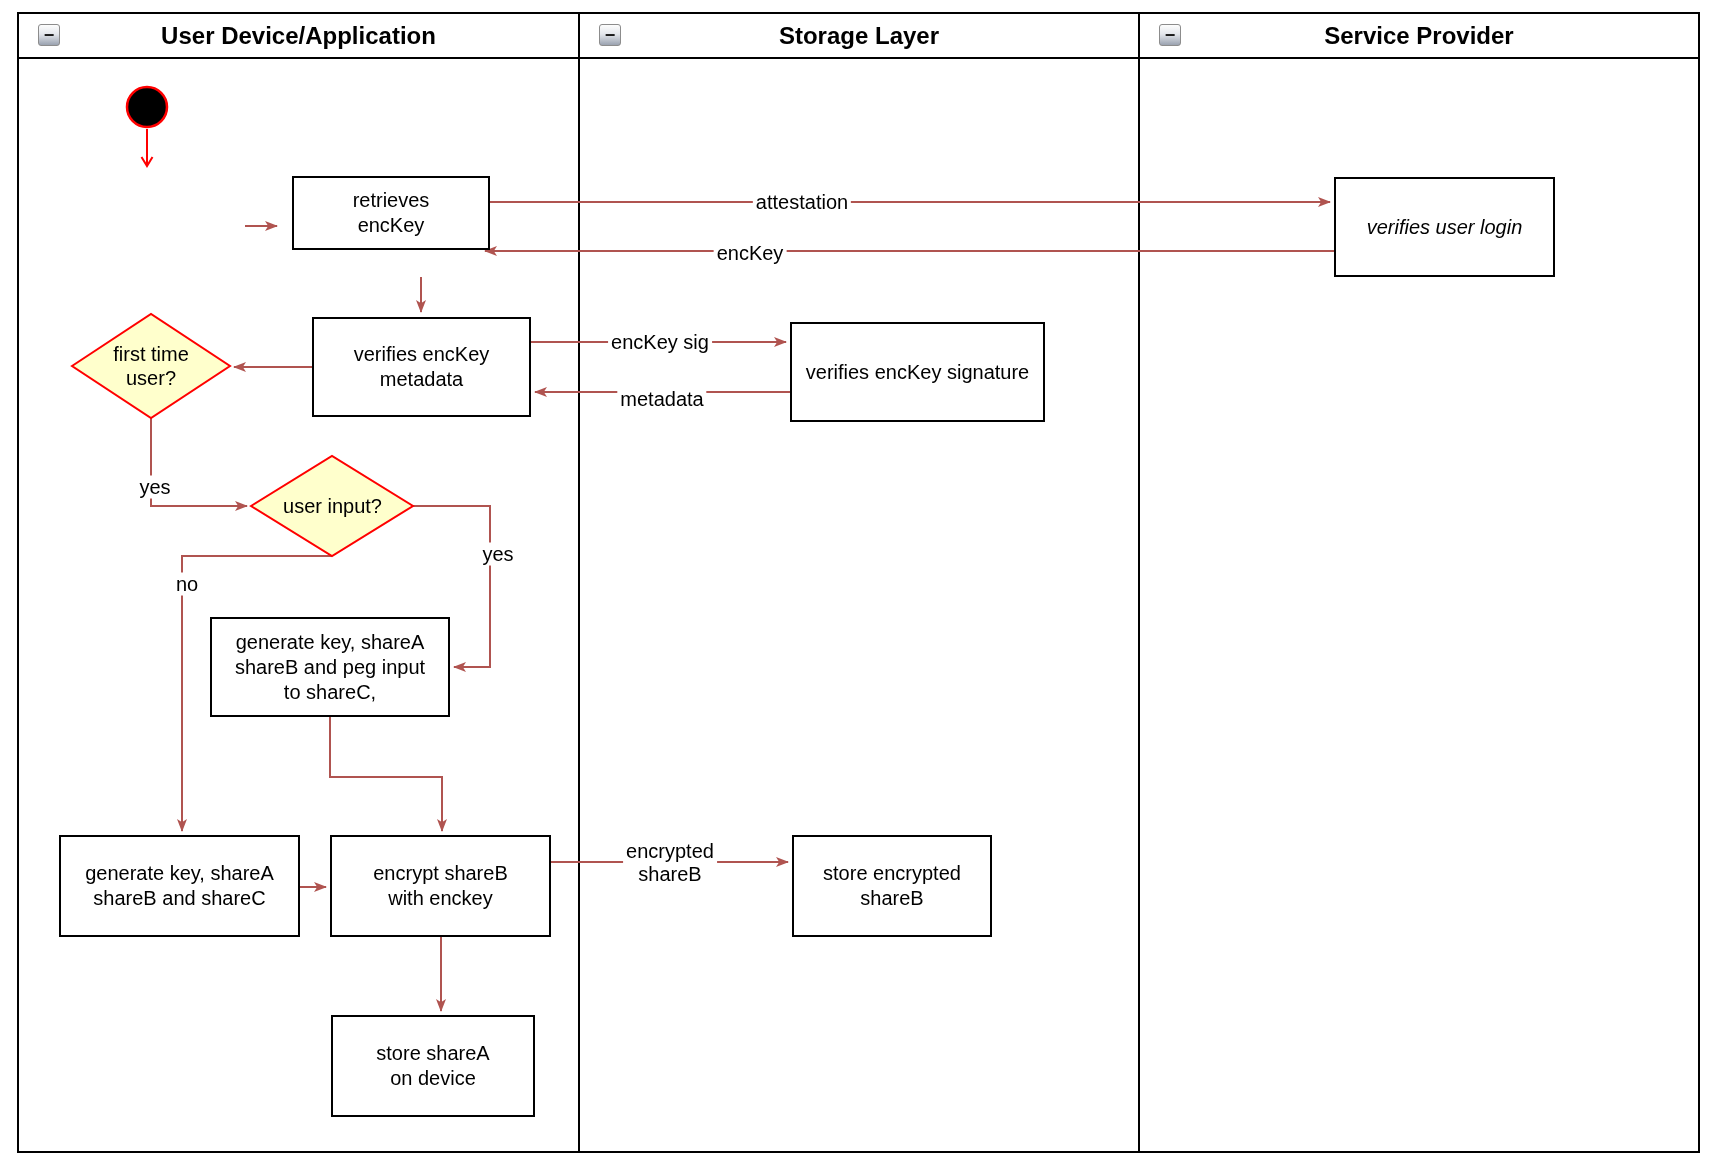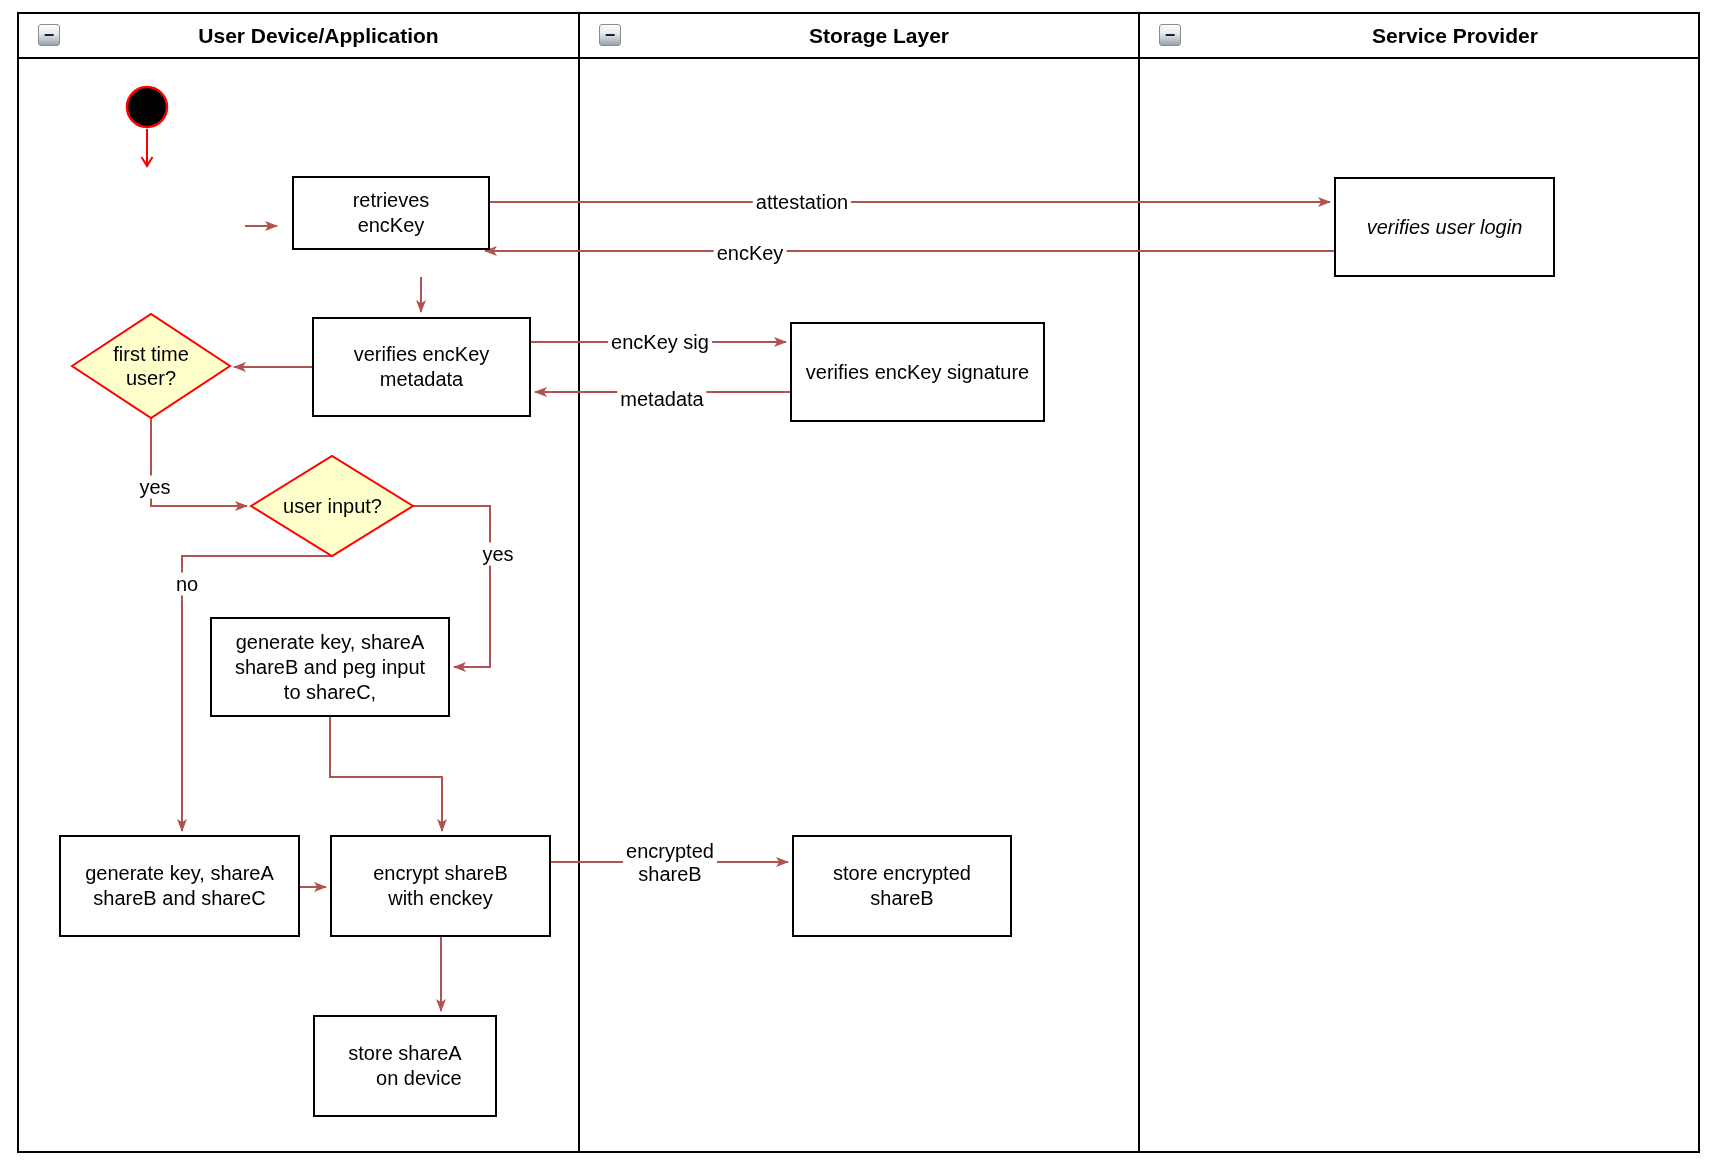--- a/index.html
+++ b/index.html
@@ -4,21 +4,21 @@
 <style>
   html,body{margin:0;padding:0;background:#ffffff;}
   .canvas{
     position:relative;width:1720px;height:1170px;background:#ffffff;
     font-family:"Liberation Sans",sans-serif;color:#000;
     overflow:hidden;
   }
   .canvas svg{position:absolute;left:0;top:0;z-index:1;}
   .lane-title{
     position:absolute;z-index:2;display:flex;align-items:center;justify-content:center;
-    font-weight:bold;font-size:21px;margin-left:20px;
+    font-weight:bold;font-size:24px;
   }
   .collapse-btn{
     position:absolute;z-index:3;width:22px;height:22px;box-sizing:border-box;
     border:1px solid #8c8c8c;border-radius:3px;
     background:linear-gradient(#fdfdfd 0%,#e4e7ec 45%,#9aa2b0 100%);
     display:flex;align-items:center;justify-content:center;
     font-size:18px;font-weight:bold;color:#1a1a1a;line-height:1;
     cursor:pointer;user-select:none;
   }
   .node{
@@ -77,42 +77,42 @@
 
     <path d="M147,129 V166" stroke="#FF0000" stroke-width="2" fill="none" marker-end="url(#mOpenRed)"></path>
     <circle cx="147" cy="107" r="20" fill="#000000" stroke="#FF0000" stroke-width="2.5"></circle>
 
     <polygon points="72,366 151,314 230,366 151,418" fill="#FFFFCC" stroke="#FF0000" stroke-width="2"></polygon>
     <polygon points="251,506 332,456 413,506 332,556" fill="#FFFFCC" stroke="#FF0000" stroke-width="2"></polygon>
   </svg>
 
   <div class="lane-title" style="left:18px;top:13px;width:561px;height:45px;">User Device/Application</div>
   <div class="lane-title" style="left:579px;top:13px;width:560px;height:45px;">Storage Layer</div>
-  <div class="lane-title" style="left:1139px;top:13px;width:560px;height:45px;padding-left:16px;">Service Provider</div>
+  <div class="lane-title" style="left:1139px;top:13px;width:560px;height:45px;">Service Provider</div>
 
   <div class="collapse-btn" style="left:38px;top:24px;">−</div>
   <div class="collapse-btn" style="left:599px;top:24px;">−</div>
   <div class="collapse-btn" style="left:1159px;top:24px;">−</div>
 
   <div class="node" style="left:292px;top:176px;width:198px;height:74px;">retrieves
 encKey</div>
   <div class="node" style="left:1334px;top:177px;width:221px;height:100px;font-style:italic;">verifies user login</div>
   <div class="node" style="left:312px;top:317px;width:219px;height:100px;">verifies encKey
 metadata</div>
   <div class="node" style="left:790px;top:322px;width:255px;height:100px;">verifies encKey signature</div>
   <div class="node" style="left:210px;top:617px;width:240px;height:100px;">generate key, shareA
 shareB and peg input
 to shareC,</div>
   <div class="node" style="left:59px;top:835px;width:241px;height:102px;">generate key, shareA
 shareB and shareC</div>
   <div class="node" style="left:330px;top:835px;width:221px;height:102px;">encrypt shareB
 with enckey</div>
-  <div class="node" style="left:313px;top:1015px;width:184px;height:102px;text-align:right;">store shareA
+  <div class="node" style="left:331px;top:1015px;width:204px;height:102px;">store shareA
 on device</div>
-  <div class="node" style="left:792px;top:835px;width:220px;height:102px;">store encrypted
+  <div class="node" style="left:792px;top:835px;width:200px;height:102px;">store encrypted
 shareB</div>
 
   <div class="diamond-label" style="left:252px;top:476px;width:161px;height:60px;">user input?</div>
   <div class="diamond-label" style="left:82px;top:326px;width:138px;height:80px;">first time
 user?</div>
 
   <span class="edge-label" style="left:762px;top:202px;margin-left:40px;">attestation</span>
   <span class="edge-label" style="left:750px;top:253px;">encKey</span>
   <span class="edge-label" style="left:660px;top:342px;">encKey sig</span>
   <span class="edge-label" style="left:662px;top:399px;">metadata</span>

